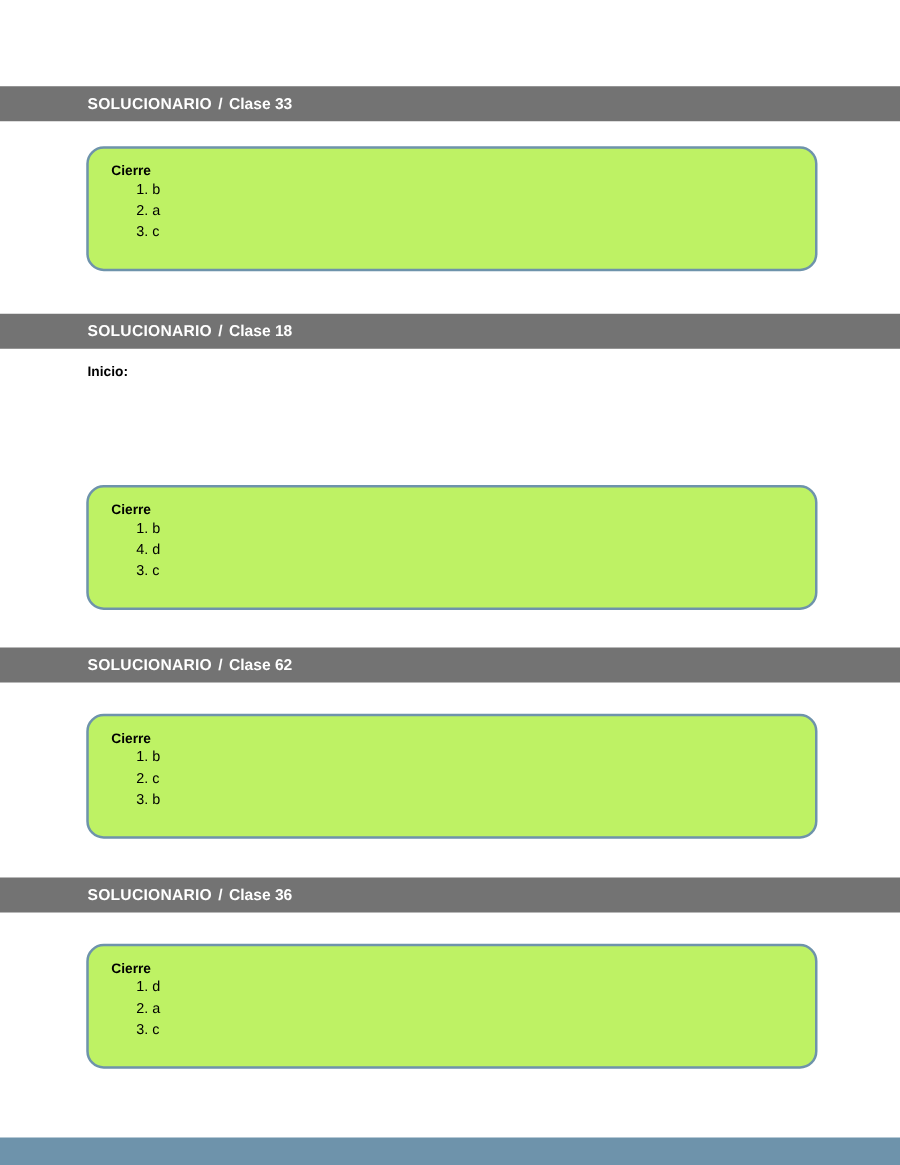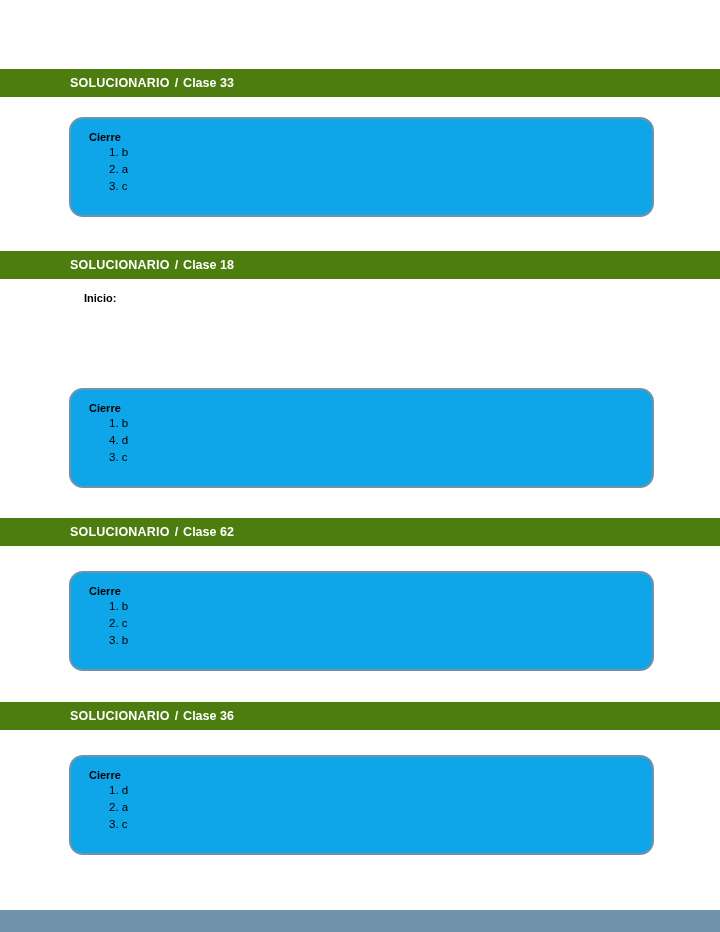--- a/index.html
+++ b/index.html
@@ -18,21 +18,21 @@
   .page {
     width: 720px;
     height: 932px;
     position: relative;
     box-sizing: border-box;
   }
 
   
   .band {
     width: 100%;
-    background: #4d7c0f;
+    background: #737373;
     height: 28px;
     display: flex;
     align-items: center;
     box-sizing: border-box;
   }
   .band-inner {
     padding-left: 70px;
     display: flex;
     align-items: baseline;
     gap: 5px;
@@ -56,21 +56,21 @@
   }
 
   
   .answer-box {
     position: absolute;
     left: 69px;
     width: 585px;
     border: 2.5px solid #6e93ab;
     border-radius: 14px;
     box-sizing: border-box;
-    background: #0ea5e9;
+    background: #bef264;
     padding: 12px 0 12px 18px;
   }
   .box-label {
     font-weight: bold;
     font-size: 11px;
     margin-bottom: 1px;
   }
   .ans-list {
     margin: 0;
     padding: 0;
@@ -79,21 +79,20 @@
   .ans-list li {
     font-size: 11.5px;
     line-height: 17px;
     padding-left: 20px;
   }
 
   
   .inicio-block {
     position: absolute;
     left: 70px;
-    margin-left: 14px;
   }
   .inicio-label {
     font-weight: bold;
     font-size: 11px;
     margin-bottom: 1px;
   }
   .inicio-list {
     margin: 0;
     padding: 0;
     list-style: none;

